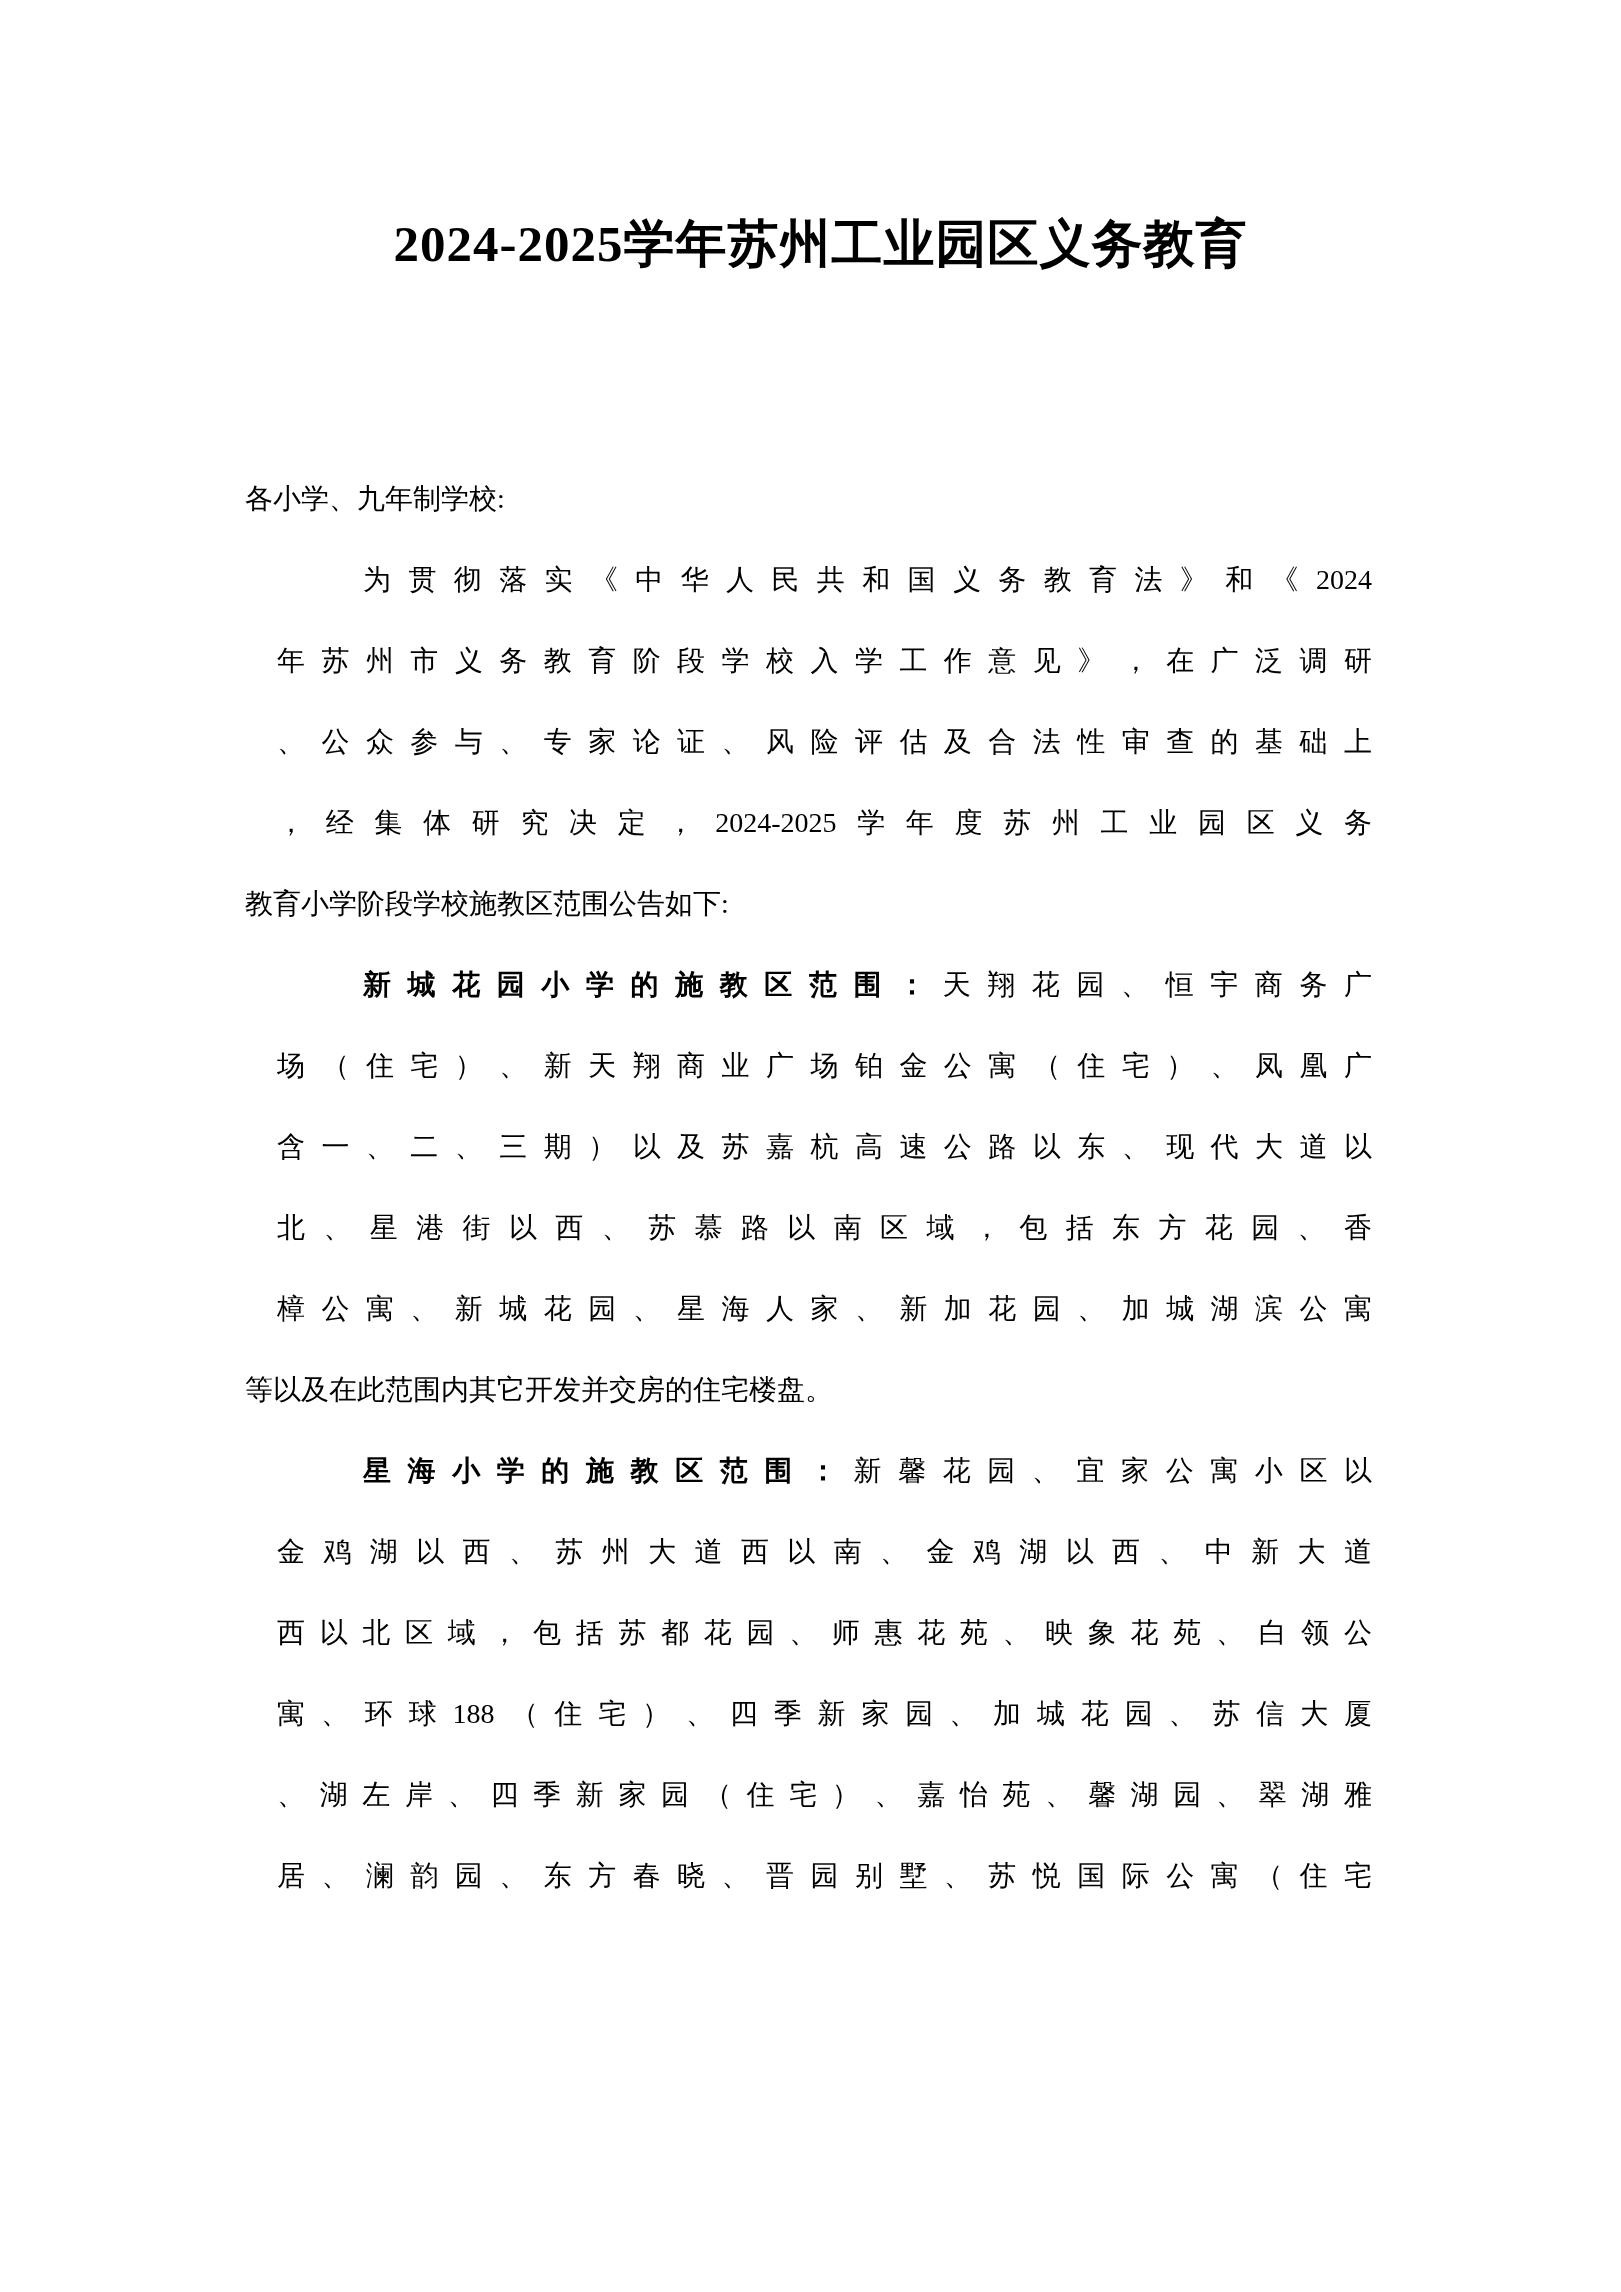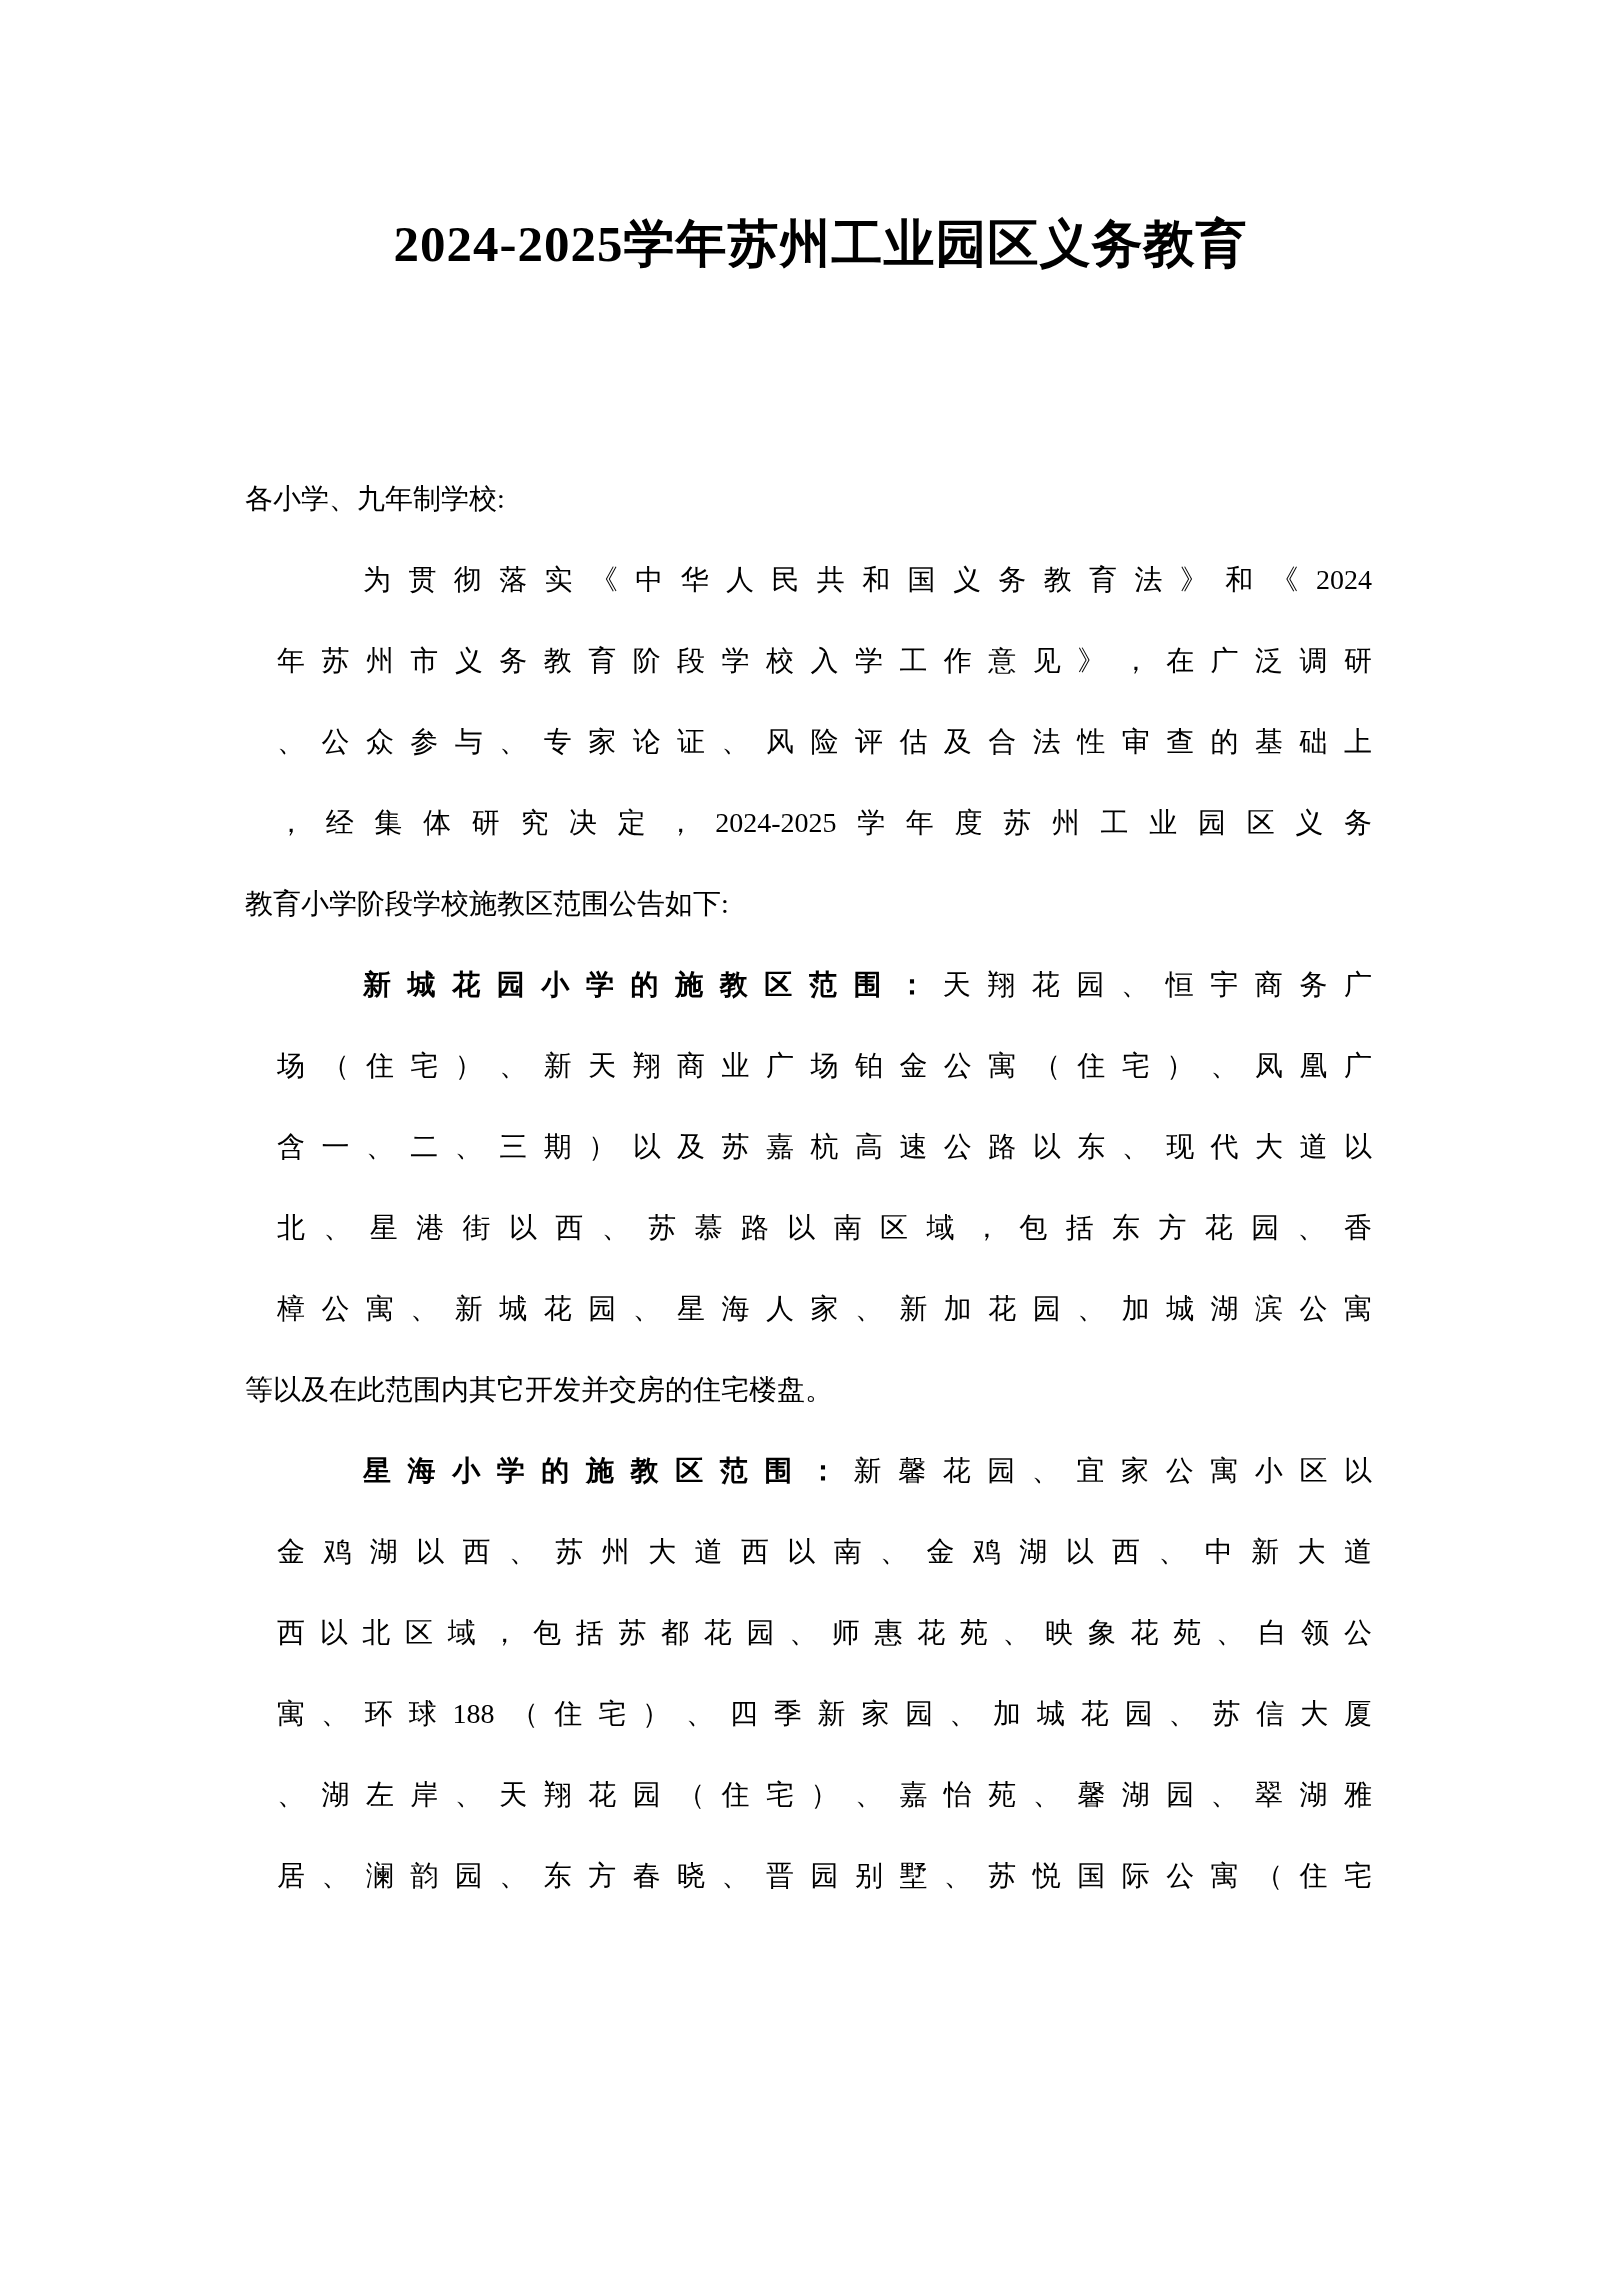--- a/index.html
+++ b/index.html
@@ -69,17 +69,17 @@
       <div class="body-line justify indent"><span class="bold-lead">新城花园小学的施教区范围：</span><span>天翔花园、恒宇商务广</span></div>
       <div class="body-line justify"><span>场（住宅）、新天翔商业广场铂金公寓（住宅）、凤凰广</span></div>
       <div class="body-line justify"><span>含一、二、三期）以及苏嘉杭高速公路以东、现代大道以</span></div>
       <div class="body-line justify"><span>北、星港街以西、苏慕路以南区域，包括东方花园、香</span></div>
       <div class="body-line justify"><span>樟公寓、新城花园、星海人家、新加花园、加城湖滨公寓</span></div>
       <div class="body-line"><span>等以及在此范围内其它开发并交房的住宅楼盘。</span></div>
       <div class="body-line justify indent"><span class="bold-lead">星海小学的施教区范围：</span><span>新馨花园、宜家公寓小区以</span></div>
       <div class="body-line justify"><span>金鸡湖以西、苏州大道西以南、金鸡湖以西、中新大道</span></div>
       <div class="body-line justify"><span>西以北区域，包括苏都花园、师惠花苑、映象花苑、白领公</span></div>
       <div class="body-line justify"><span>寓、环球188（住宅）、四季新家园、加城花园、苏信大厦</span></div>
-      <div class="body-line justify"><span>、湖左岸、天翔花园（住宅）、嘉怡苑、馨湖园、翠湖雅</span></div>
+      <div class="body-line justify"><span>、湖左岸、四季新家园（住宅）、嘉怡苑、馨湖园、翠湖雅</span></div>
       <div class="body-line justify"><span>居、澜韵园、东方春晓、晋园别墅、苏悦国际公寓（住宅</span></div>
     </div>
 </div>
 
 
 </body></html>

